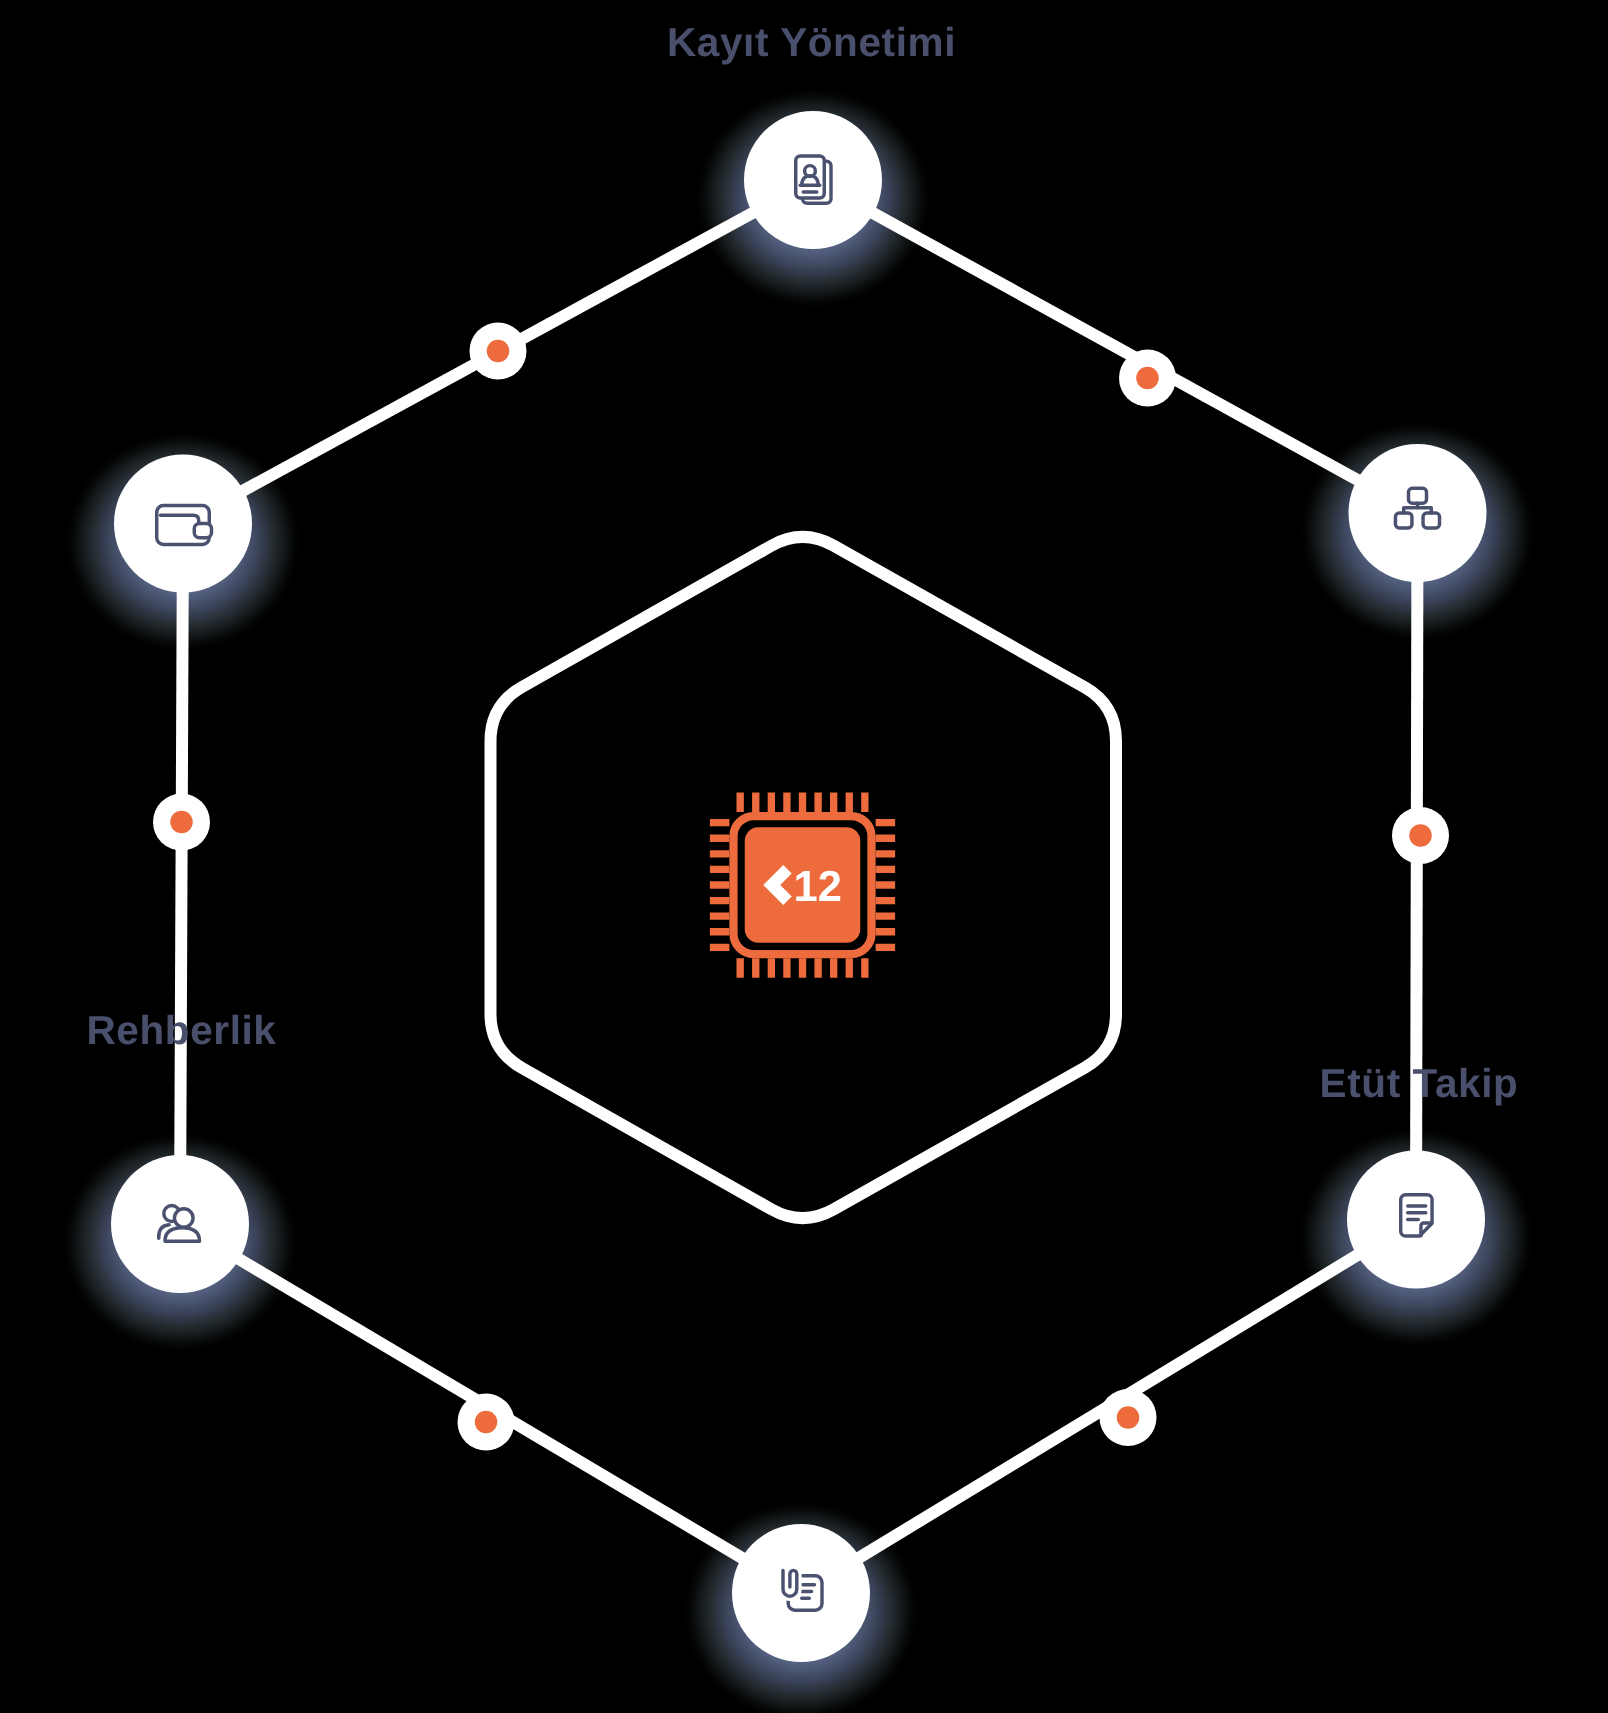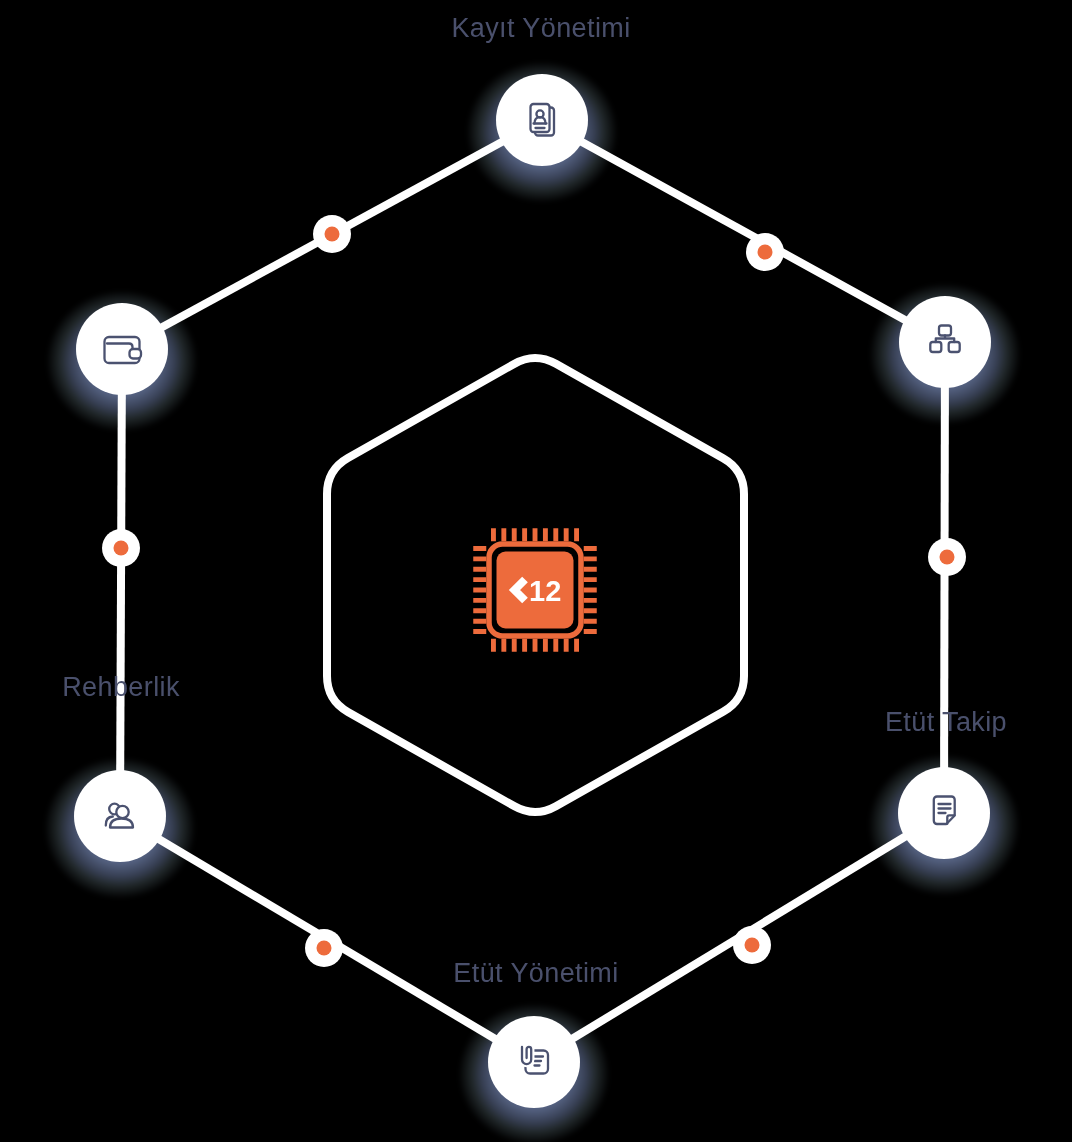--- a/index.html
+++ b/index.html
@@ -39,21 +39,21 @@
     stroke: #4B5270;
     stroke-width: 2.3;
     stroke-linecap: round;
     stroke-linejoin: round;
   }
   .icon-fill-white { fill: #ffffff; }
   .label {
     position: absolute;
     transform: translateX(-50%);
     z-index: 3;
-    font-weight: 400;
+    font-weight: 700;
     font-size: 27px;
     letter-spacing: 0.4px;
     color: #4A506C;
     white-space: nowrap;
   }
 </style>
 </head>
 <body>
 
 <div id="canvas">
@@ -183,16 +183,15 @@
       <g class="icon-stroke">
         <rect x="5.5" y="11" width="35" height="26" rx="4.5"></rect>
         <path d="M8 17.5 H30 Q33.5 17.5 33.5 21 V22.5"></path>
         <rect class="icon-fill-white" x="30.5" y="23" width="11.5" height="9.5" rx="3.5"></rect>
       </g>
     </svg>
   </div>
 
   <div class="label" style="left:541px; top:13px">Kayıt Yönetimi</div>
   <div class="label" style="left:946px; top:707px">Etüt Takip</div>
-  <div class="label" style="left:536px; top:958px">Etüt Yönetimi</div>
   <div class="label" style="left:121px; top:672px">Rehberlik</div>
 
 </div>
 
 </body></html>

